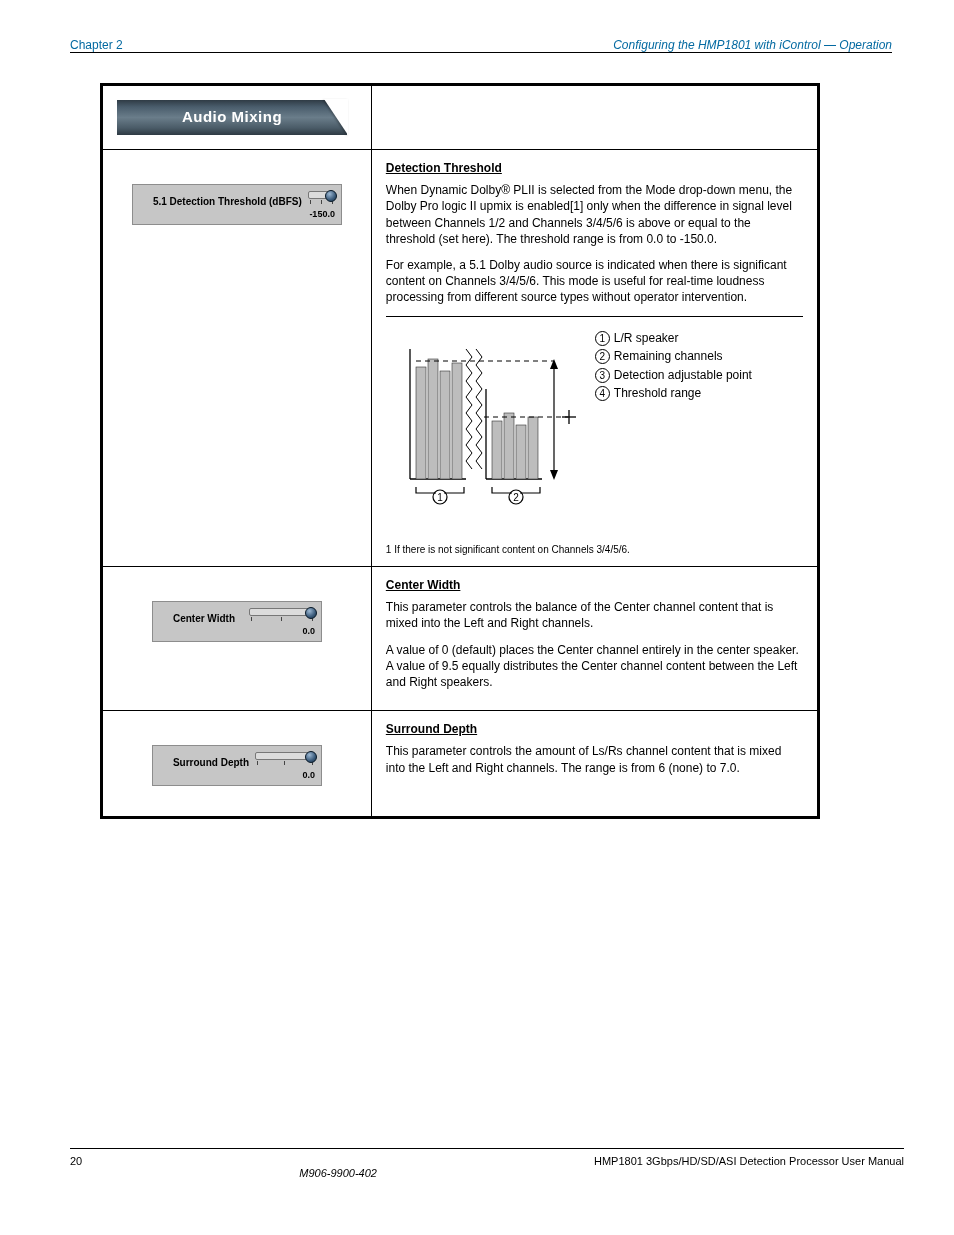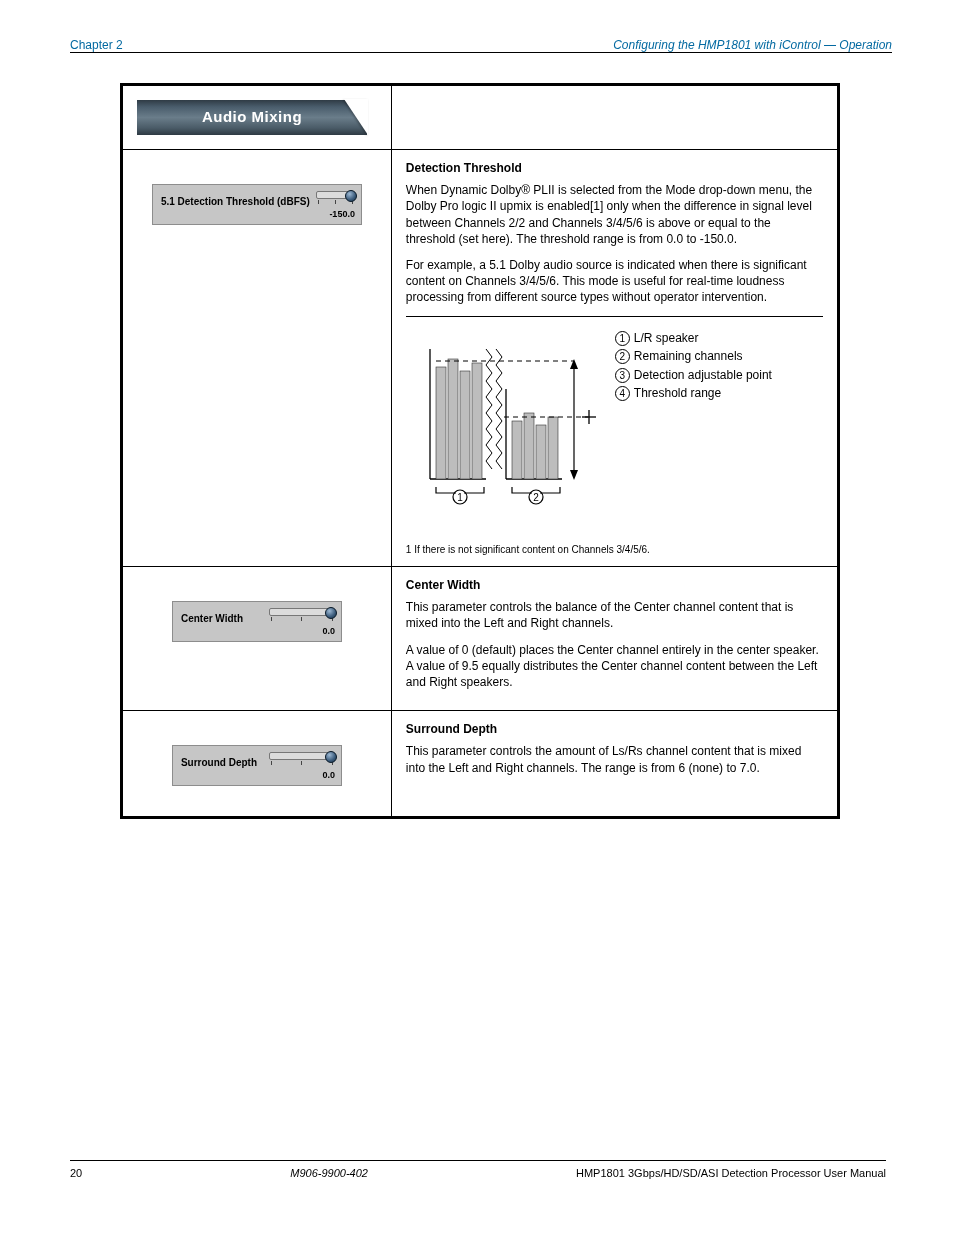--- a/index.html
+++ b/index.html
@@ -16,21 +16,21 @@
     display: flex;
     justify-content: space-between;
     font-size: 12px;
     font-family: Verdana, Arial, sans-serif;
     color: #0369a1;
   }
   .header-row .right { font-style: italic; }
   .hr-top { border: none; border-top: 1px solid #000; margin-bottom: 30px; }
 
   .main-table {
-    margin-left: 50px;
+    margin-left: 30px;
     width: 720px;
     border: 3px solid #000;
     border-collapse: collapse;
   }
   .main-table td {
     border: 1px solid #000;
     vertical-align: top;
     padding: 10px 14px;
     font-size: 12px;
     line-height: 1.35;
@@ -58,21 +58,21 @@
     border-top: 36px solid #fff;
     border-left: 24px solid transparent;
     filter: drop-shadow(-1px 1px 1px rgba(0,0,0,.3));
   }
 
   
   .widget {
     background: #c6c6c6;
     border: 1px solid #8d8d8d;
     width: 210px;
-    padding: 6px 6px 4px 8px;
+    padding: 6px 6px 4px 20px;
     display: flex;
     align-items: flex-start;
     gap: 6px;
     margin: 24px auto 20px auto;
     font-family: Arial, sans-serif;
   }
   .widget.narrow { width: 170px; }
   .widget .wlabel {
     font-size: 10px;
     font-weight: bold;
@@ -109,21 +109,21 @@
   .widget .ticks span {
     width: 1px; height: 4px; background: #444;
   }
   .widget .wvalue {
     font-size: 9px;
     font-weight: bold;
     text-align: right;
     padding-top: 1px;
   }
 
-  .desc-title { font-weight: bold; margin-bottom: 6px; }
+  .desc-title { font-weight: bold; margin-bottom: 6px; text-decoration: underline; }
   .desc p, .desc div.p { margin-bottom: 10px; }
   .desc .inner-hr { border: none; border-top: 1px solid #000; margin: 8px 0 12px 0; }
 
   .chart-row { display: flex; gap: 14px; align-items: flex-start; }
   .chart-svg { flex: 0 0 auto; }
   .chart-legend { font-size: 12px; line-height: 1.55; }
   .chart-legend .num {
     display: inline-block;
     width: 15px; text-align: center;
     border: 1.2px solid #000;
@@ -131,30 +131,30 @@
     font-size: 10px;
     line-height: 13px;
     margin-right: 4px;
   }
 
   .footnote { font-size: 10px; margin-top: 14px; }
 
   
   .footer {
     position: absolute;
-    left: 70px; right: 68px;
+    left: 70px; right: 50px;
     bottom: 56px;
   }
   .footer hr { border: none; border-top: 1px solid #000; margin-bottom: 6px; }
   .footer-row {
     display: flex; justify-content: space-between;
     font-size: 11px;
     font-family: Verdana, Arial, sans-serif;
   }
-  .footer-row .mid { font-style: italic; }
+  .footer-row .mid { font-style: italic; margin-top: 12px; }
 </style>
 </head>
 <body>
 
 <div class="header-row">
   <div>Chapter 2</div>
   <div class="right">Configuring the HMP1801 with iControl — Operation</div>
 </div>
 <hr class="hr-top">
 
@@ -182,21 +182,21 @@
                 <span></span>
                 <span></span>
                 <span></span>
               </div>
           <div class="wvalue">-150.0</div>
         </div>
       </div>
     </td>
     <td class="col-right desc">
       <div class="desc-title">Detection Threshold</div>
-      <div class="p">When Dynamic Dolby® PLII is selected from the Mode drop-down menu, the Dolby Pro logic II upmix is enabled[1] only when the difference in signal level between Channels 2/2 and Channels 3/4/5/6 is above or equal to the threshold (set here). The threshold range is from 0.0 to -150.0.</div>
+      <div class="p">When Dynamic Dolby® PLII is selected from the Mode drop-down menu, the Dolby Pro logic II upmix is enabled[1] only when the difference in signal level between Channels 1/2 and Channels 3/4/5/6 is above or equal to the threshold (set here). The threshold range is from 0.0 to -150.0.</div>
       <div class="p">For example, a 5.1 Dolby audio source is indicated when there is significant content on Channels 3/4/5/6. This mode is useful for real-time loudness processing from different source types without operator intervention.</div>
       <hr class="inner-hr">
 
       <div class="chart-row">
         <svg class="chart-svg" width="195" height="200" viewBox="0 0 195 200">
 
           <line x1="24" y1="20" x2="24" y2="150" stroke="#000" stroke-width="1.3"></line>
           <line x1="24" y1="150" x2="80" y2="150" stroke="#000" stroke-width="1.3"></line>
           <line x1="100" y1="60" x2="100" y2="150" stroke="#000" stroke-width="1.3"></line>
           <line x1="100" y1="150" x2="156" y2="150" stroke="#000" stroke-width="1.3"></line>

